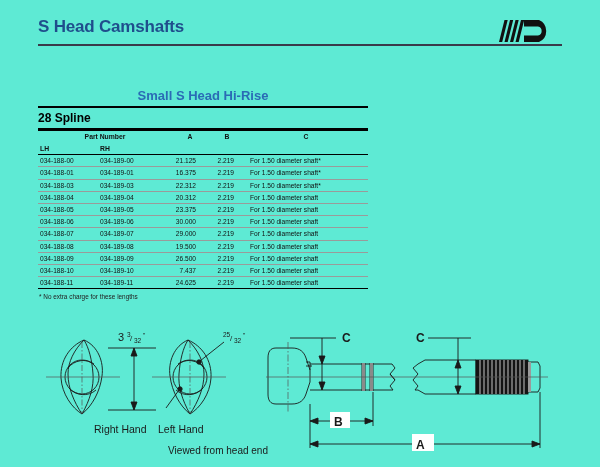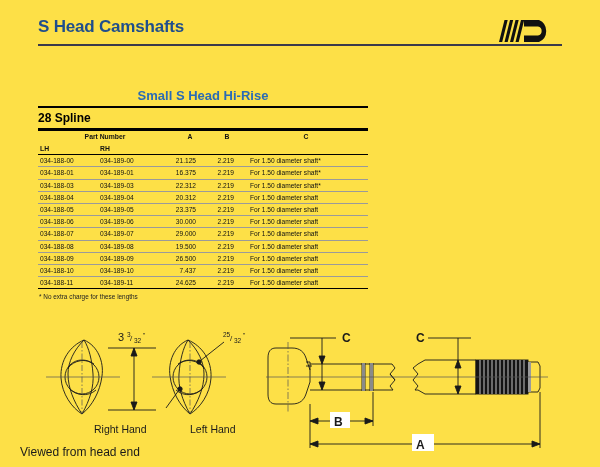--- a/index.html
+++ b/index.html
@@ -6,21 +6,21 @@
   html, body {
     margin: 0; padding: 0;
     width: 600px; height: 467px;
     background: #ffffff;
     font-family: "Liberation Sans", sans-serif;
     overflow: hidden;
   }
   #page {
     position: relative;
     width: 600px; height: 467px;
-    background: #fde047;
+    background: #5eead4;
     text-decoration: underline;
   }
 
   
   .page-title {
     position: absolute;
     left: 38px; top: 17px;
     font-size: 17px;
     font-weight: bold;
     color: #1f4e8c;
@@ -127,27 +127,27 @@
     width: 230px; height: 100px;
   }
   .hand-labels {
     position: absolute;
     left: 38px; top: 423px;
     width: 230px;
     font-size: 10.5px;
     color: #1a1a1a;
   }
   .hand-labels .rh { position: absolute; left: 12px; top: 0; padding-left: 44px; }
-  .hand-labels .lh { position: absolute; left: 120px; top: 0; margin-left: 32px; }
+  .hand-labels .lh { position: absolute; left: 120px; top: 0; }
   .viewed {
     position: absolute;
-    left: 20px; top: 445px;
+    left: 38px; top: 445px;
     width: 230px;
-    text-align: left;
-    font-size: 12px;
+    text-align: right;
+    font-size: 10px;
     color: #1a1a1a;
   }
   .dwg-right {
     position: absolute;
     left: 266px; top: 326px;
     width: 282px; height: 140px;
   }
   svg { display: block; overflow: visible; }
 </style>
 </head>

